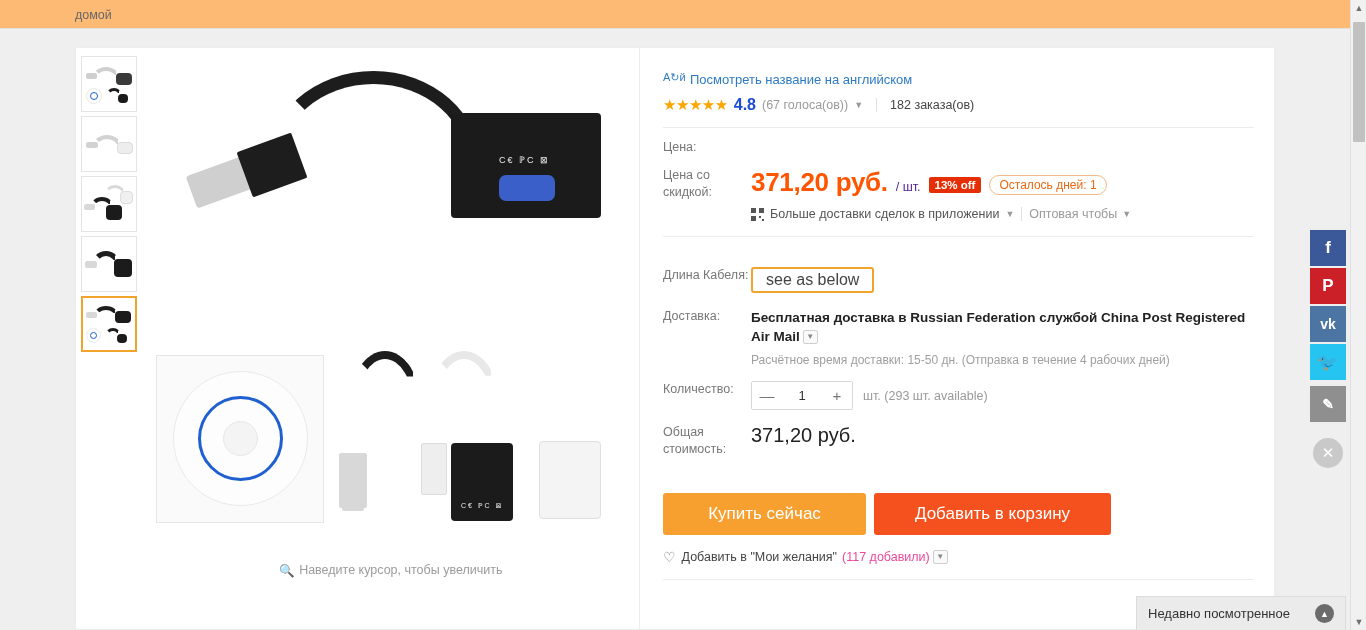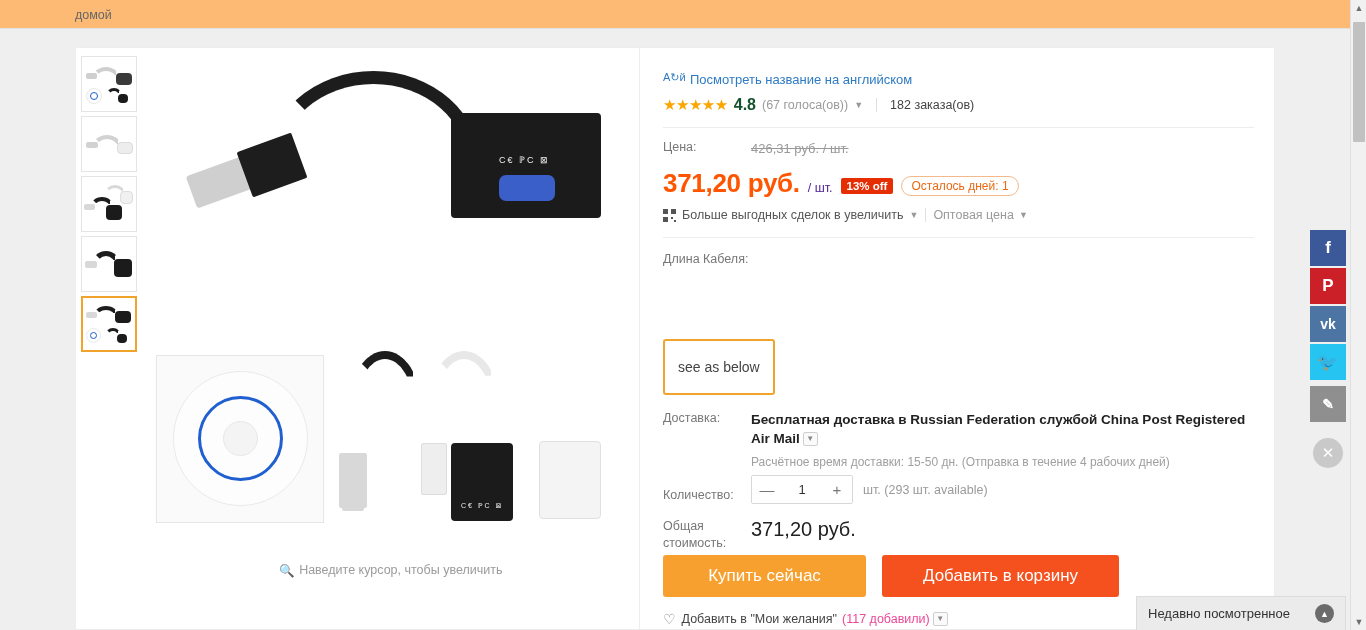--- a/index.html
+++ b/index.html
@@ -162,21 +162,21 @@
   .translate-link {
     font-size: 13px; color: #2e7bc4;
   }
 
   .rating-row {
     margin-top: 9px;
     display: flex; align-items: center; gap: 6px;
     font-size: 13px;
   }
   .stars { color: #faa603; font-size: 15px; letter-spacing: -0.5px; }
-  .rating-val { color: #14532d; font-size: 16px; font-weight: 700; }
+  .rating-val { color: #1d4ed8; font-size: 16px; font-weight: 700; }
   .votes { color: #9a9a9a; font-size: 12.5px; }
   .caret { color: #9a9a9a; font-size: 9px; }
   .vdiv { width: 1px; height: 14px; background: #e0e0e0; margin: 0 7px; }
   .orders { color: #444; font-size: 12.5px; }
 
   .hr { height: 1px; background: #ededed; margin: 13px 0 0 0; }
 
   .row { display: flex; margin-top: 11px; }
   .lbl {
     width: 88px; flex: 0 0 88px;
@@ -213,21 +213,21 @@
     margin-right: 6px; position: relative;
   }
   .qr-icon i {
     position: absolute; background: #555; display: block;
   }
   .wholesale { color: #9a9a9a; font-size: 12.5px; }
 
   .spec-box {
     display: inline-block;
     border: 2px solid #f2a32c; border-radius: 3px;
-    padding: 18px 13px; font-size: 14px; color: #444;
+    padding: 2px 13px; font-size: 16px; color: #444;
     background: #fff;
   }
 
   .ship-text {
     font-size: 13.5px; color: #222; font-weight: 700; line-height: 19px;
   }
   .mini-caret {
     display: inline-block;
     border: 1px solid #cfcfcf; border-radius: 2px;
     width: 15px; height: 14px; line-height: 12px; text-align: center;
@@ -247,21 +247,21 @@
     font-size: 15px; color: #777; background: #fff;
   }
   .qty-val {
     width: 40px; text-align: center;
     font-size: 13px; color: #333; border: none; height: 100%;
   }
   .qty-note { font-size: 12.5px; color: #9a9a9a; margin-left: 10px; }
 
   .total-price { font-size: 20px; color: #222; font-weight: 400; }
 
-  .btn-row { display: flex; gap: 16px; margin-top: 3px; }
+  .btn-row { display: flex; gap: 8px; margin-top: 35px; }
   .btn {
     border: none; border-radius: 3px;
     color: #fff; font-size: 17px;
     font-family: "Liberation Sans", sans-serif;
     cursor: pointer;
     height: 42px;
   }
   .btn-buy { background: #f7a030; width: 203px; }
   .btn-cart { background: #f4511e; width: 237px; }
 
@@ -426,68 +426,68 @@
         <span class="votes">(67 голоса(ов))</span>
         <span class="caret">▼</span>
         <span class="vdiv"></span>
         <span class="orders">182 заказа(ов)</span>
       </div>
 
       <div class="hr"></div>
 
       <div class="row">
         <div class="lbl">Цена:</div>
-        <div class="val"><span class="old-price">426,31 руб. / шт.</span></div>
       </div>
 
       <div class="row">
+        <div class="lbl">Цена со скидкой:</div>
         <div class="val">
           <div class="new-price-line">
             <span class="new-price">371,20 руб.</span>
             <span class="per-unit">/ шт.</span>
             <span class="off-badge">13% off</span>
             <span class="days-pill">Осталось дней: 1</span>
           </div>
           <div class="deals-row">
             <span class="qr-icon">
               <i style="left:0;top:0;width:5px;height:5px;"></i>
               <i style="left:8px;top:0;width:5px;height:5px;"></i>
               <i style="left:0;top:8px;width:5px;height:5px;"></i>
               <i style="left:8px;top:8px;width:2px;height:2px;"></i>
               <i style="left:11px;top:11px;width:2px;height:2px;"></i>
             </span>
-            <span>Больше выгодных сделок в увеличить</span>
+            <span>Больше доставки сделок в приложении</span>
             <span class="caret" style="margin-left:6px;">▼</span>
             <span class="vdiv"></span>
-            <span class="wholesale">Оптовая цена</span>
+            <span class="wholesale">Оптовая чтобы</span>
             <span class="caret" style="margin-left:5px;">▼</span>
           </div>
         </div>
       </div>
 
       <div class="hr" style="margin-top:15px;"></div>
 
-      <div class="row" style="margin-top:13px;flex-direction:column;">
+      <div class="row" style="margin-top:30px;">
         <div class="lbl">Длина Кабеля:</div>
         <div class="val">
           <span class="spec-box">see as below</span>
         </div>
       </div>
 
       <div class="row" style="margin-top:15px;">
         <div class="lbl">Доставка:</div>
         <div class="val">
           <div class="ship-text">
             <span>Бесплатная доставка в Russian Federation службой China Post Registered Air Mail</span><span class="mini-caret">▼</span>
           </div>
           <div class="ship-sub">Расчётное время доставки: 15-50 дн. (Отправка в течение 4 рабочих дней)</div>
         </div>
       </div>
 
-      <div class="row" style="margin-top:6px;align-items:flex-end;">
+      <div class="row" style="margin-top:14px;align-items:flex-start;">
         <div class="lbl">Количество:</div>
         <div class="val" style="display:flex;align-items:center;">
           <span class="qty-box">
             <span class="qty-btn">—</span>
             <input class="qty-val" value="1" style="">
             <span class="qty-btn">+</span>
           </span>
           <span class="qty-note">шт. (293 шт. available)</span>
         </div>
       </div>

